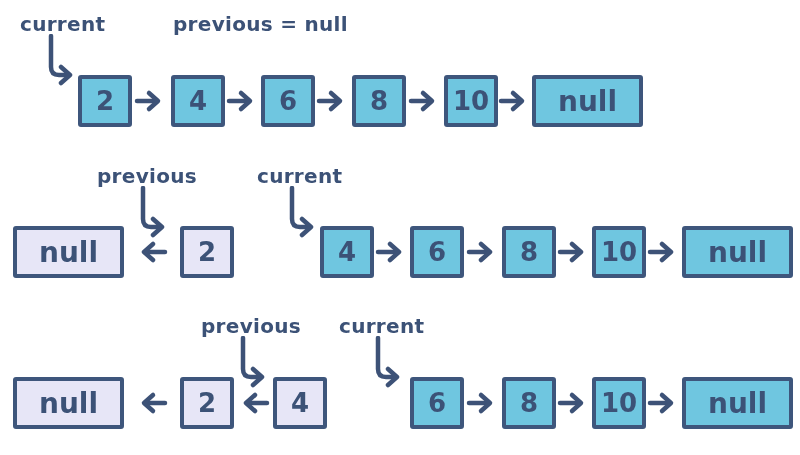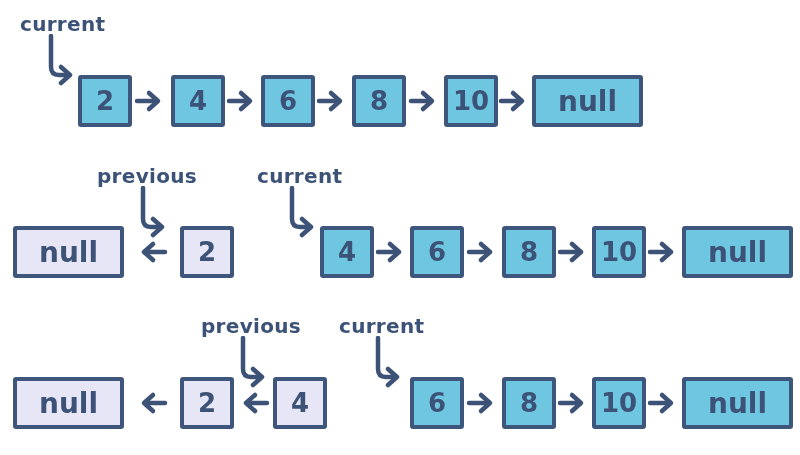--- a/index.html
+++ b/index.html
@@ -50,20 +50,21 @@
       <path d="M5 2 L5 33 Q5 41 13 41 L20 41" stroke="currentColor" stroke-width="4.5" fill="none" stroke-linecap="round"></path>
       <path d="M15 33 L24 41 L15 49" stroke="currentColor" stroke-width="4.5" fill="none" stroke-linecap="round" stroke-linejoin="round"></path>
     </symbol>
   </defs>
 </svg>
 
 <div class="canvas">
 
   <section class="step">
     <div class="ptr-label" style="left:20px;top:12px">current</div>
+    <div class="ptr-label" style="left:173px;top:12px">previous = null</div>
     <svg class="elbow" style="left:46px;top:34px">
         <use href="#sym-elbow"></use>
       </svg>
 
     <div class="node" style="left:78px;top:75px">2</div>
     <svg class="link" style="left:134px;top:89px">
         <use href="#sym-arrow-right"></use>
       </svg>
     <div class="node" style="left:171px;top:75px">4</div>
     <svg class="link" style="left:226px;top:89px">

